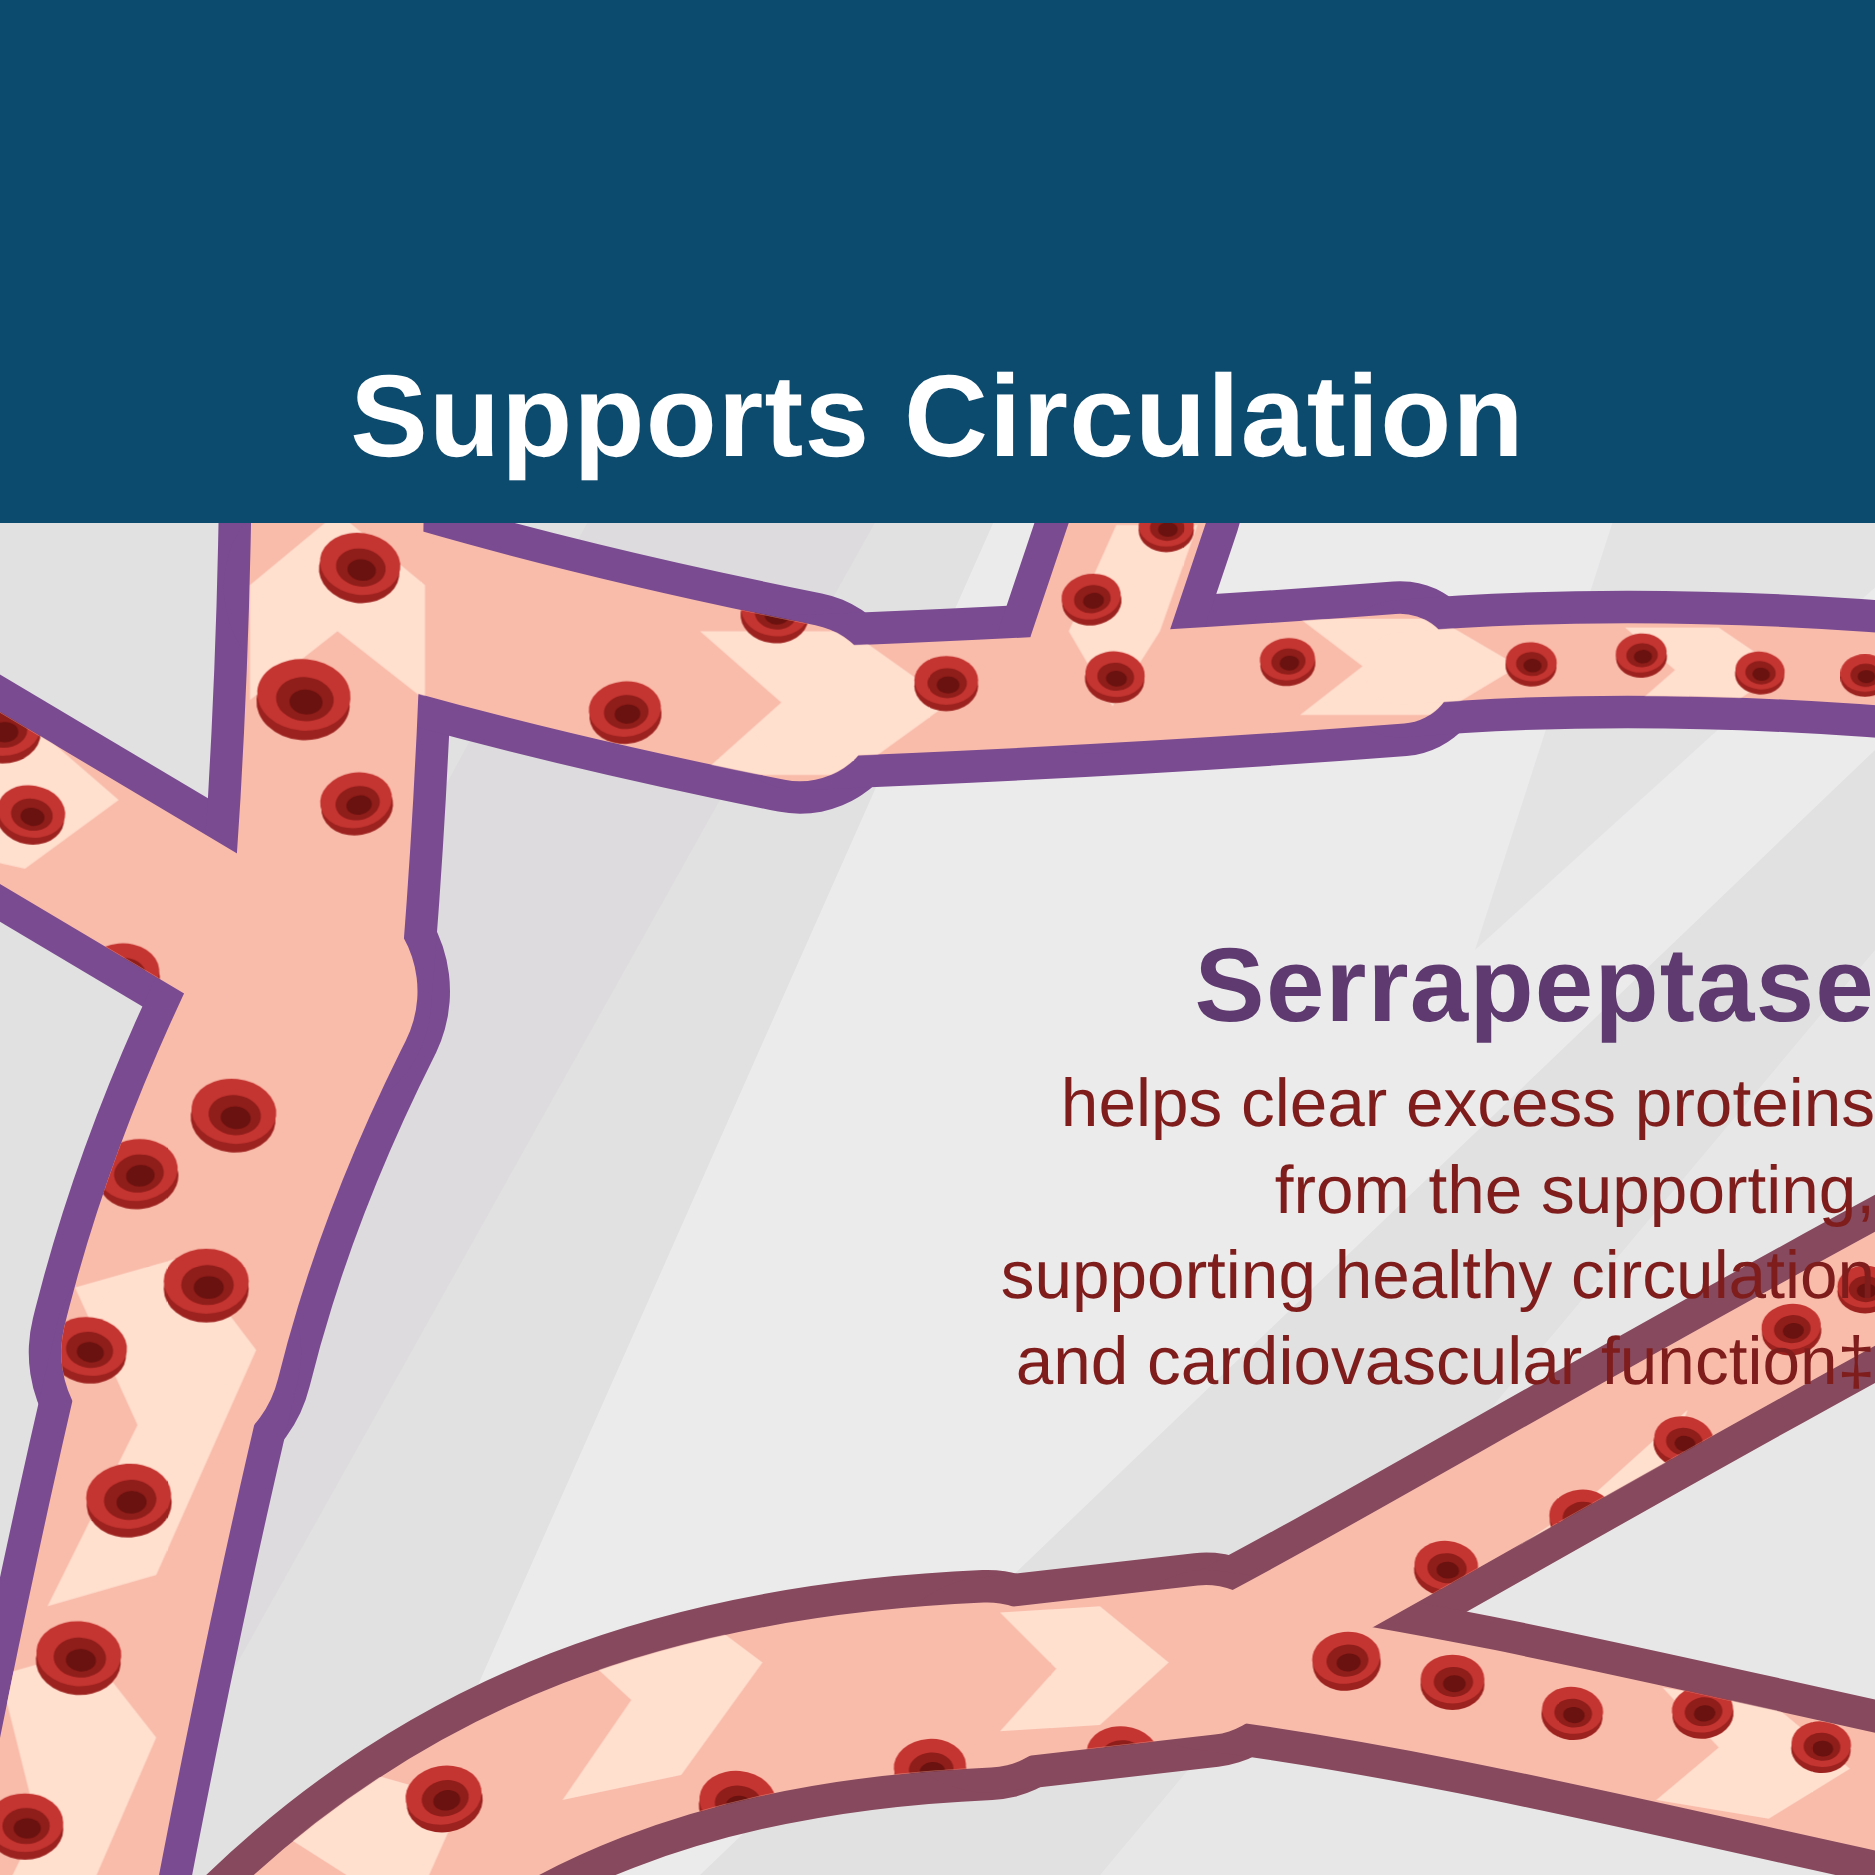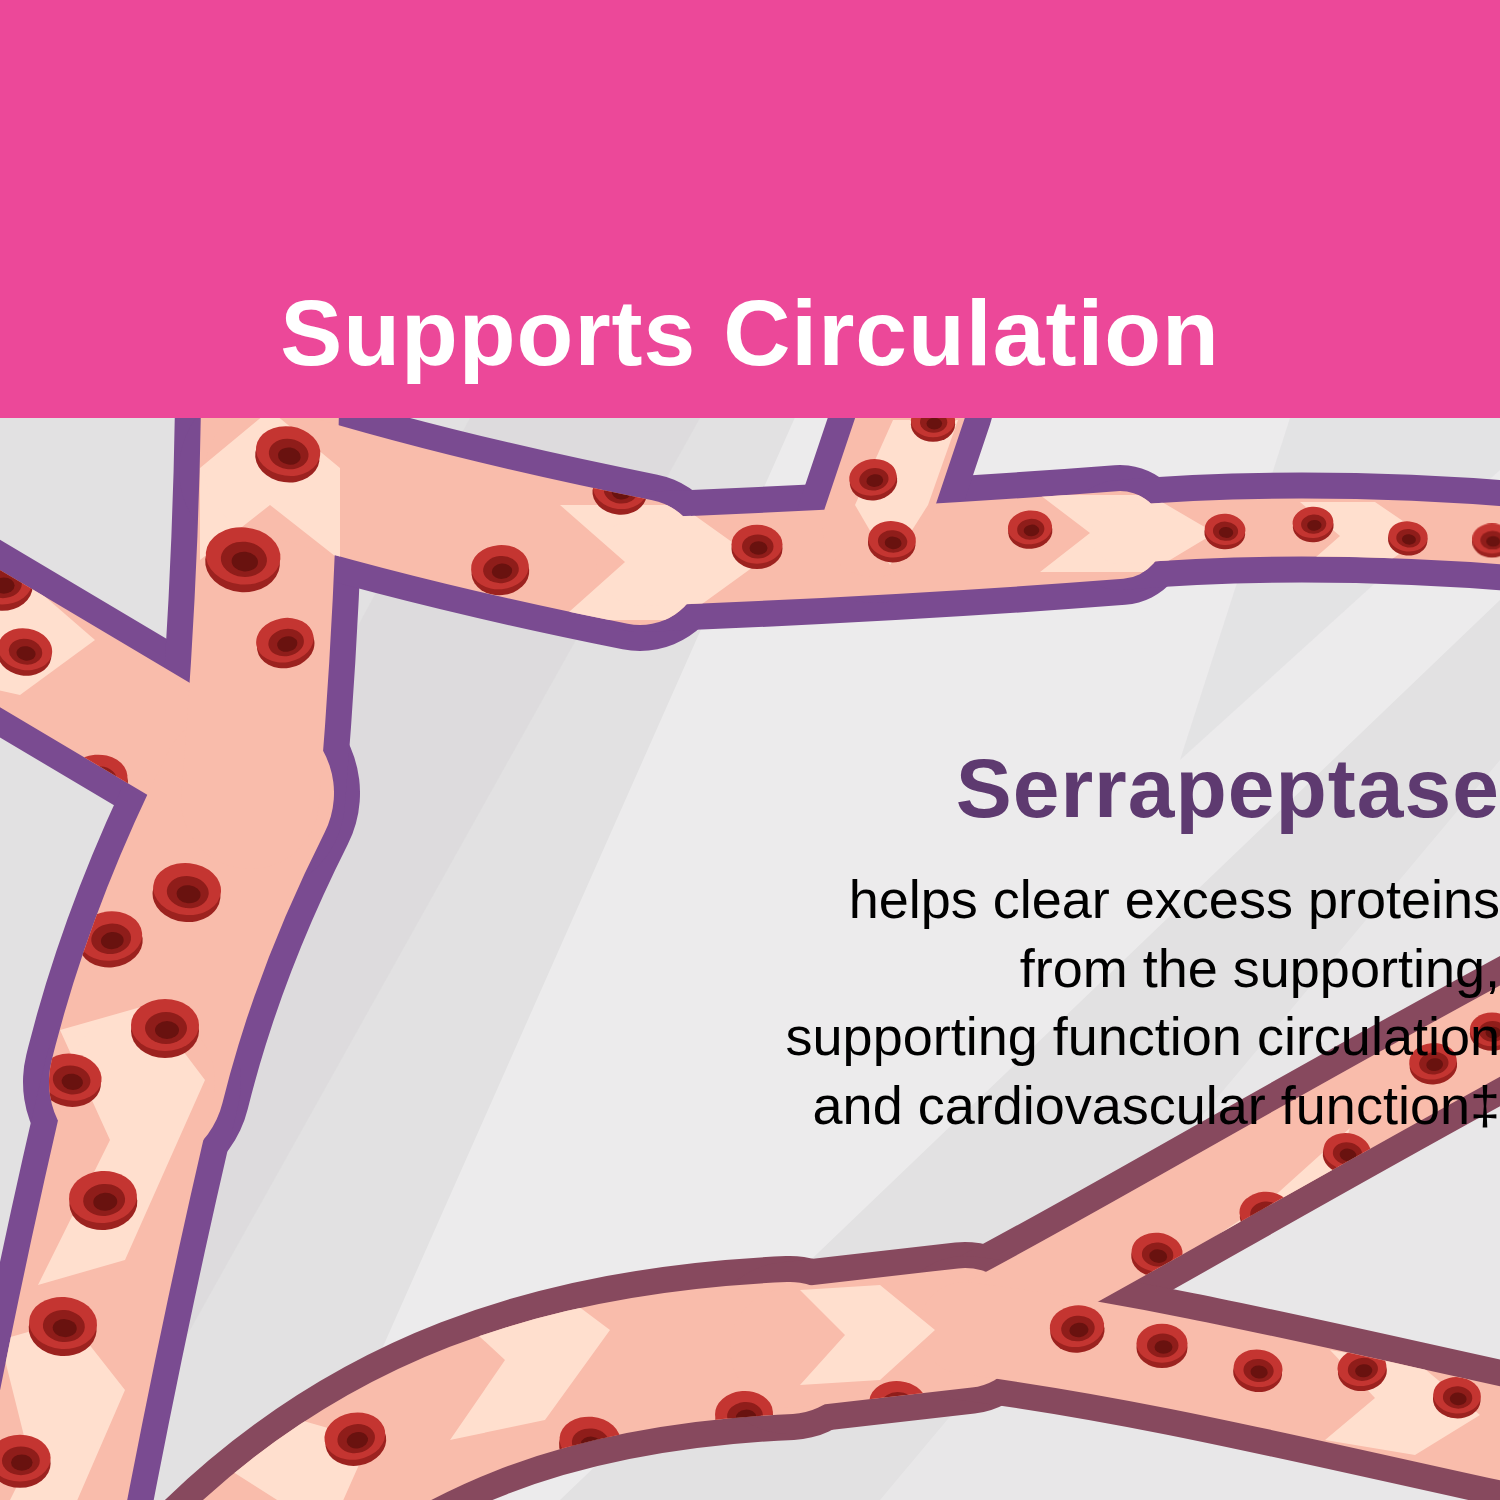--- a/index.html
+++ b/index.html
@@ -3,36 +3,36 @@
 <meta charset="utf-8">
 <style>
   html,body{margin:0;padding:0;background:#cfcfcf;}
   .canvas{
     position:relative;width:1500px;height:1500px;overflow:hidden;
     background:#e2e1e2;font-family:"Liberation Sans",sans-serif;
   }
   .canvas svg{position:absolute;left:0;top:0;display:block;}
   .header{
     position:absolute;left:0;top:0;width:100%;height:418px;
-    background:#ec4899;display:flex;align-items:flex-end;justify-content:center;
+    background:#0c4a6e;display:flex;align-items:flex-end;justify-content:center;
     z-index:5;
   }
   .header h1{
     margin:0 0 34px;color:#ffffff;font-size:93px;line-height:1.1;
     font-weight:800;text-align:center;letter-spacing:1px;
   }
   .header h1 span{display:block;}
   .copy{
     position:absolute;left:0;top:740px;width:100%;text-align:right;z-index:4;
   }
   .copy h2{
     margin:0;font-size:84px;font-weight:800;color:#5e3a70;letter-spacing:1px;
   }
   .copy p{
-    margin:28px 0 0;font-size:54px;line-height:1.27;color:#000000;font-weight:400;
+    margin:12px 0 0;font-size:54px;line-height:1.27;color:#7f1d1d;font-weight:400;
   }
   .copy p span{display:block;}
 </style>
 </head>
 <body>
 
 <div class="canvas">
 
   <svg viewBox="0 0 1500 1500" width="1500" height="1500" xmlns="http://www.w3.org/2000/svg">
     <defs>
@@ -171,18 +171,18 @@
     <h1>
       <span>Supports Circulation</span>
     </h1>
   </header>
 
   <div class="copy">
     <h2>Serrapeptase</h2>
     <p>
       <span>helps clear excess proteins</span>
       <span>from the supporting,</span>
-      <span>supporting function circulation</span>
+      <span>supporting healthy circulation</span>
       <span>and cardiovascular function‡</span>
     </p>
   </div>
 
 </div>
 
 </body></html>

